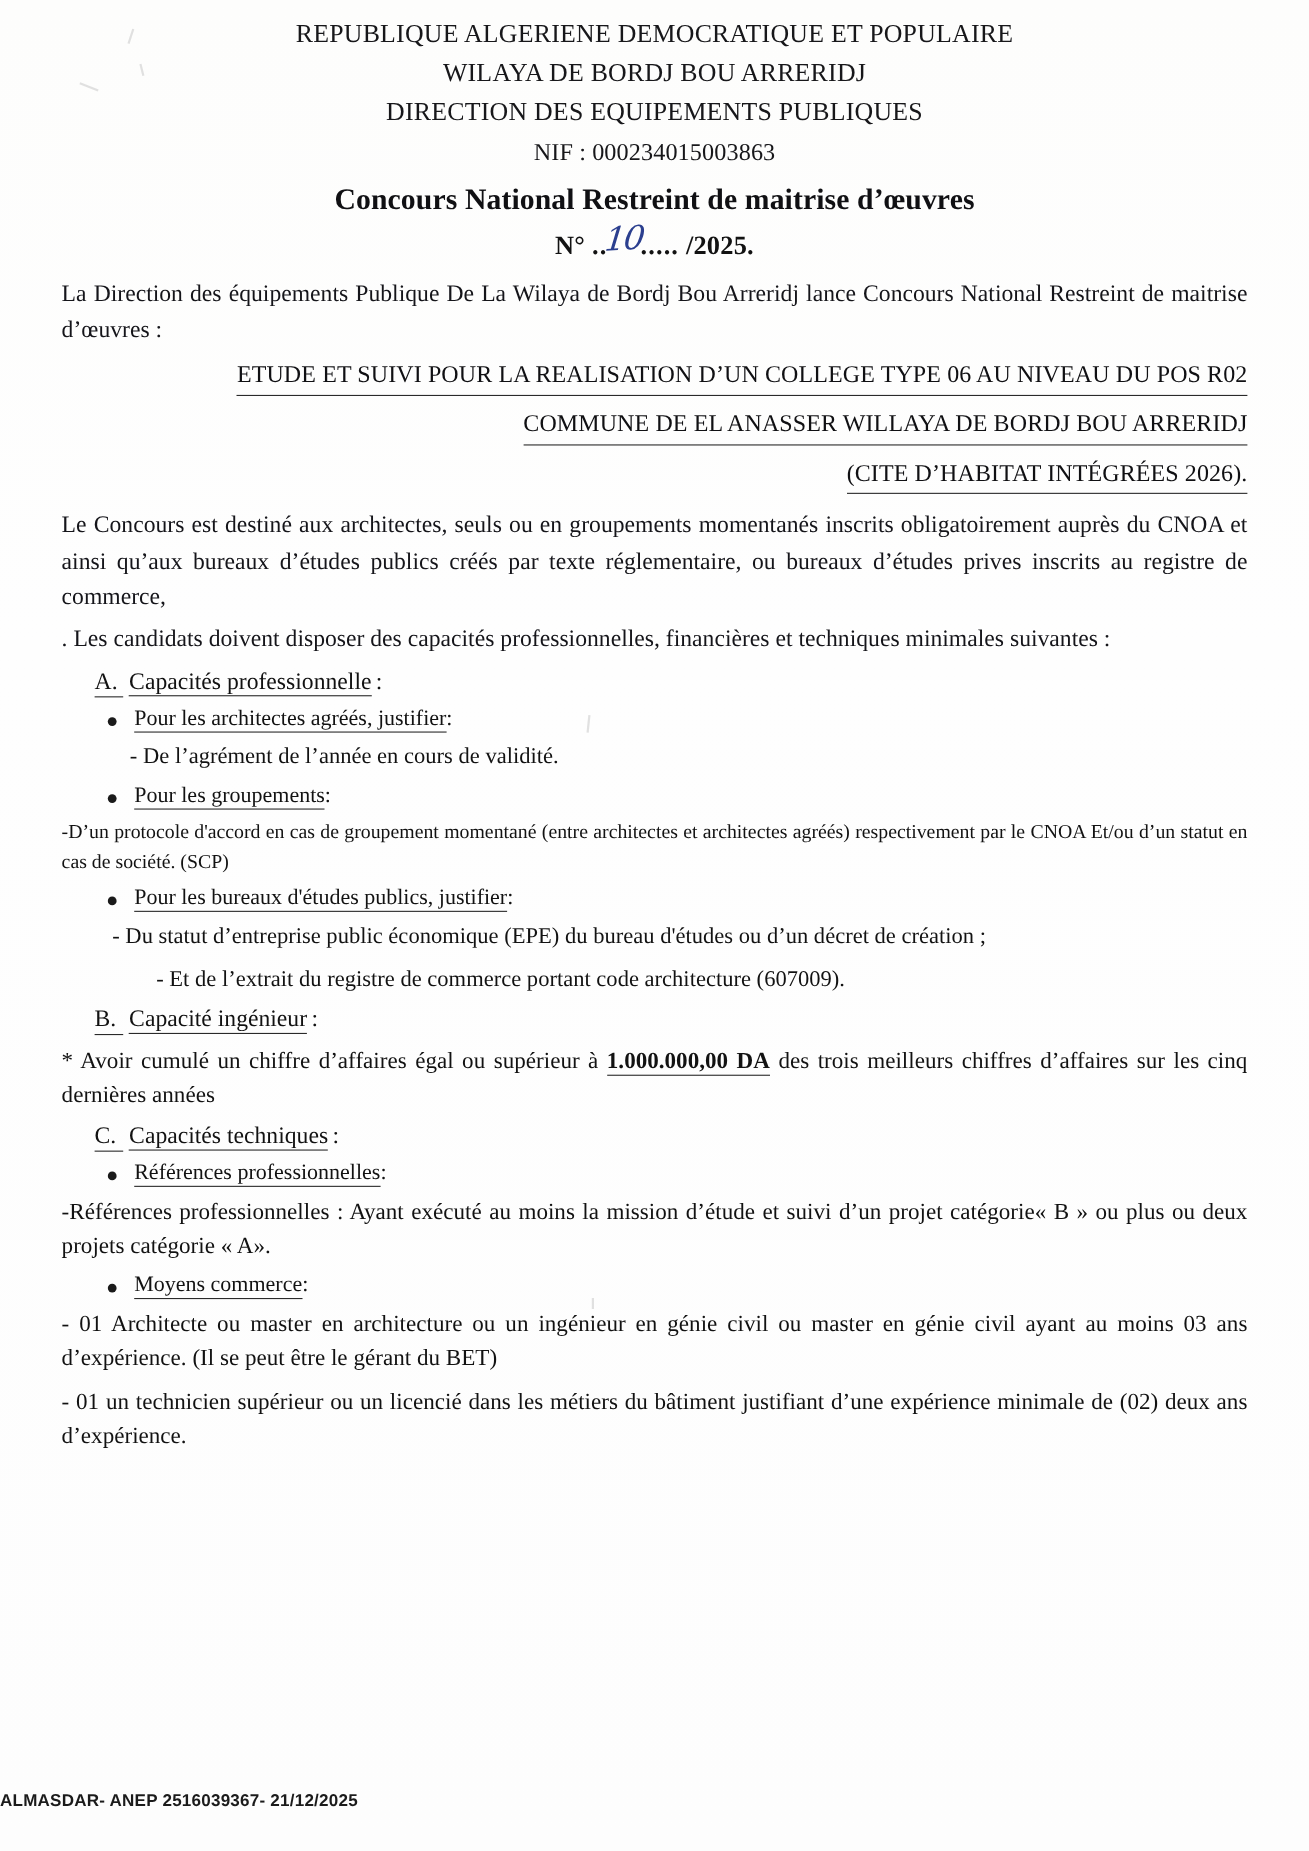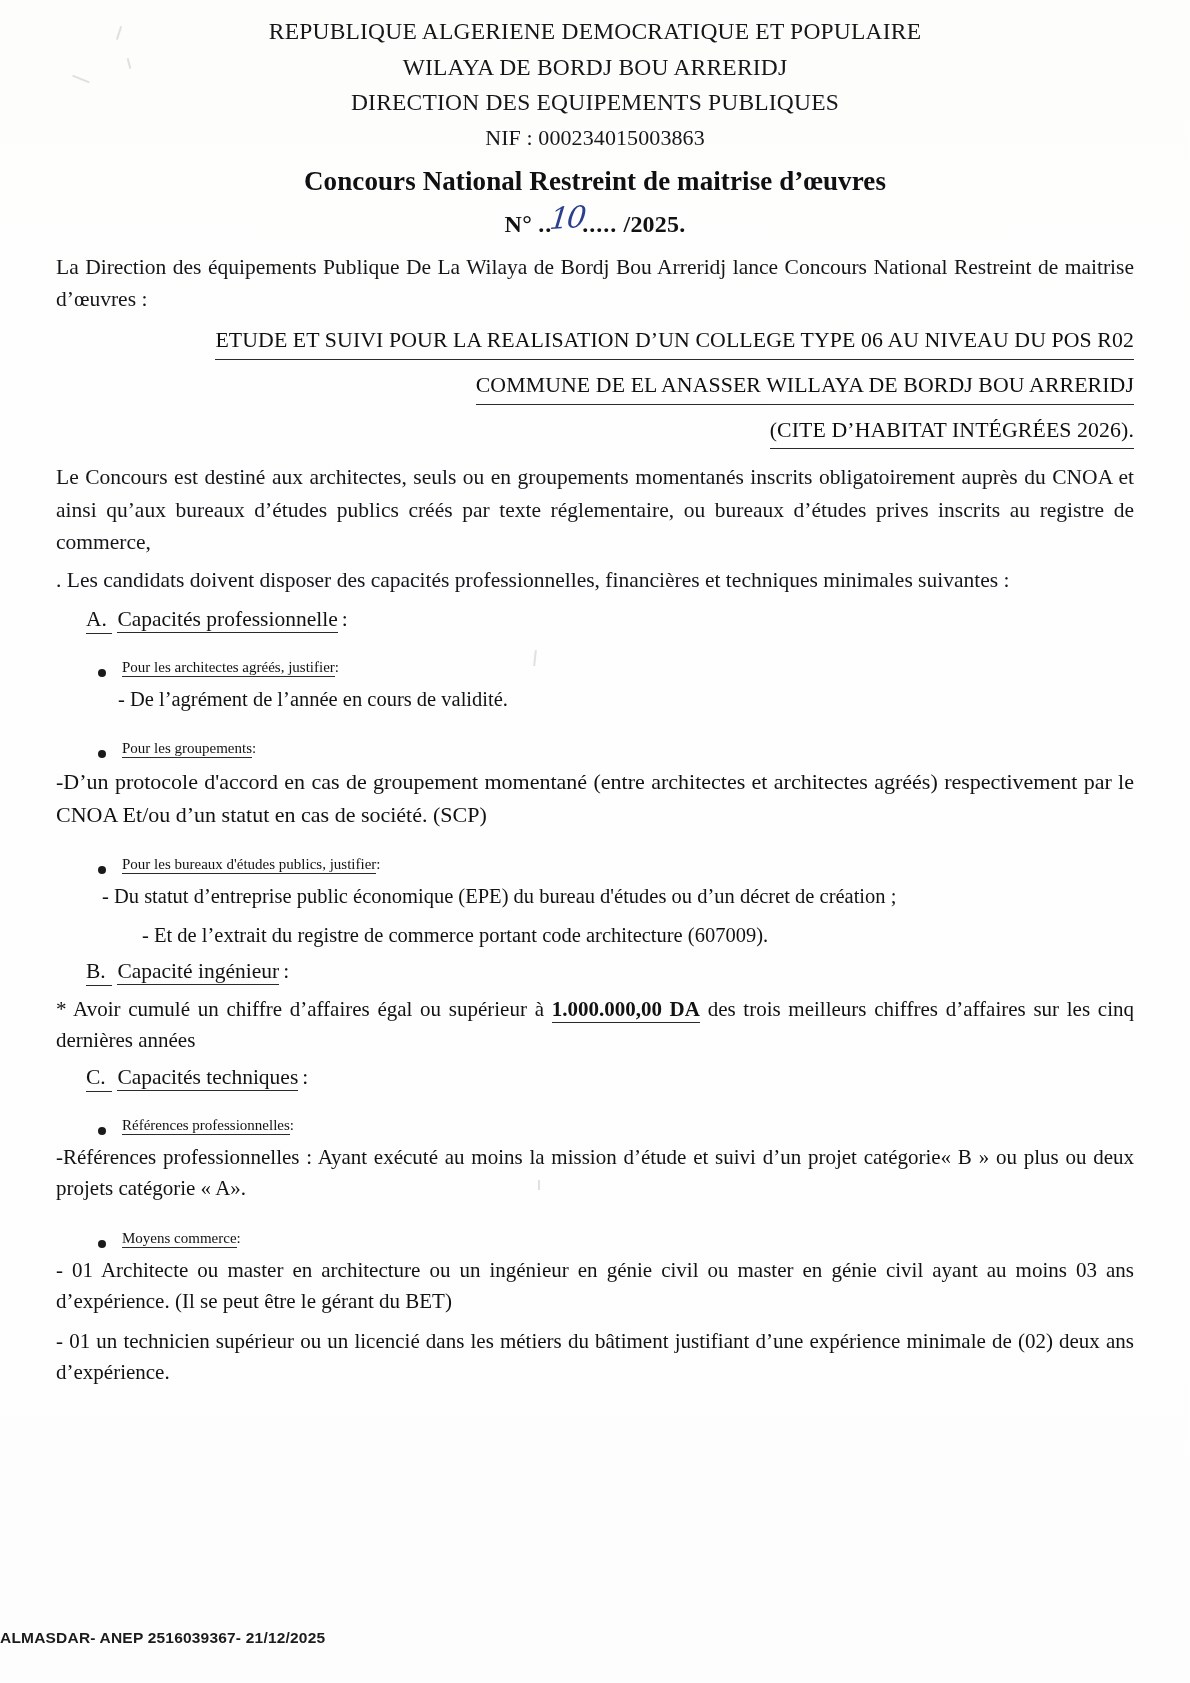--- a/index.html
+++ b/index.html
@@ -123,23 +123,23 @@
     padding-bottom: 1px;
   }
   .sec .sec-label {
     border-bottom: 1.2px solid #2a2a2a;
     padding-bottom: 1px;
   }
   .sec .colon { padding-left: 4px; }
 
   
   .bul {
-    margin: 25px 0 0 0;
+    margin: 8px 0 0 0;
     padding-left: 66px;
-    font-size: 15px;
+    font-size: 20px;
     position: relative;
   }
   .bul::before {
     content: "";
     position: absolute;
     left: 42px;
     top: 10px;
     width: 8px;
     height: 8px;
     border-radius: 50%;
@@ -152,21 +152,21 @@
 
   .dash {
     margin: 9px 0 0 0;
     padding-left: 62px;
     font-size: 20.5px;
     line-height: 1.45;
   }
   .dash-indent { padding-left: 86px; }
   .flush {
     margin: 8px 0 0 0;
-    font-size: 22px;
+    font-size: 18px;
     line-height: 1.5;
     text-align: justify;
   }
 
   b.amount {
     font-weight: 700;
     border-bottom: 1.3px solid #2a2a2a;
     padding-bottom: 1px;
   }
 

